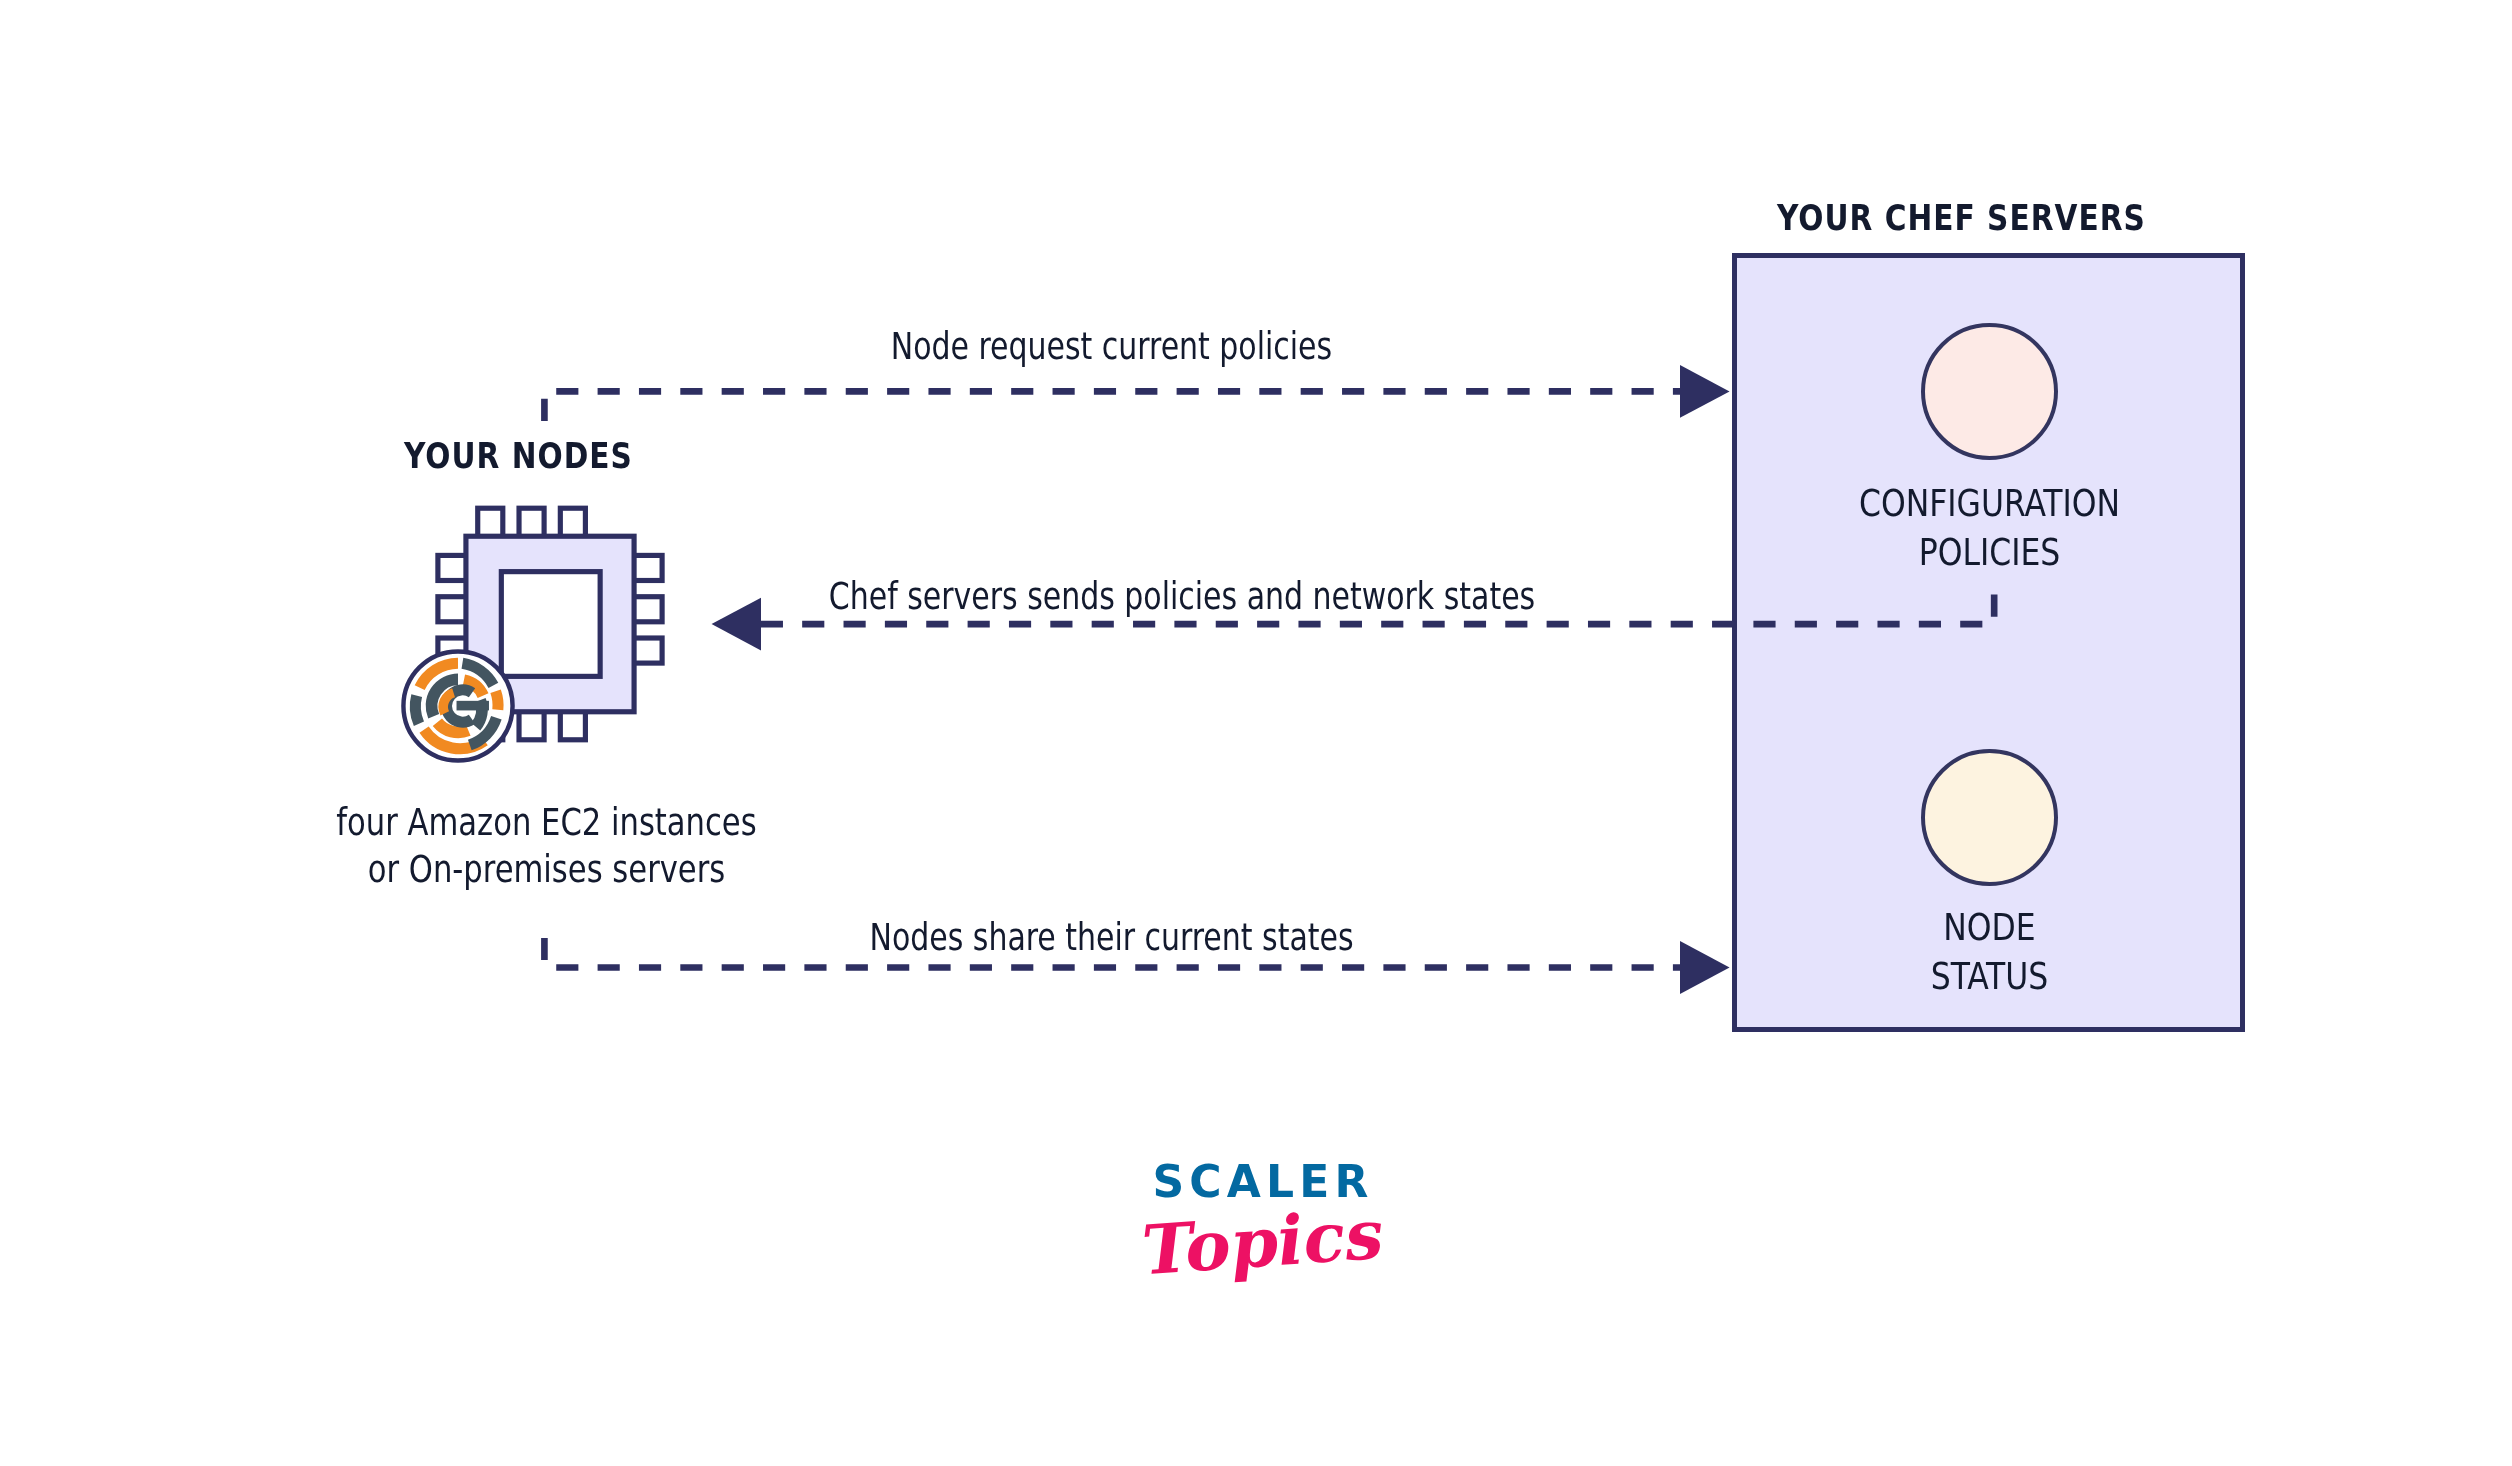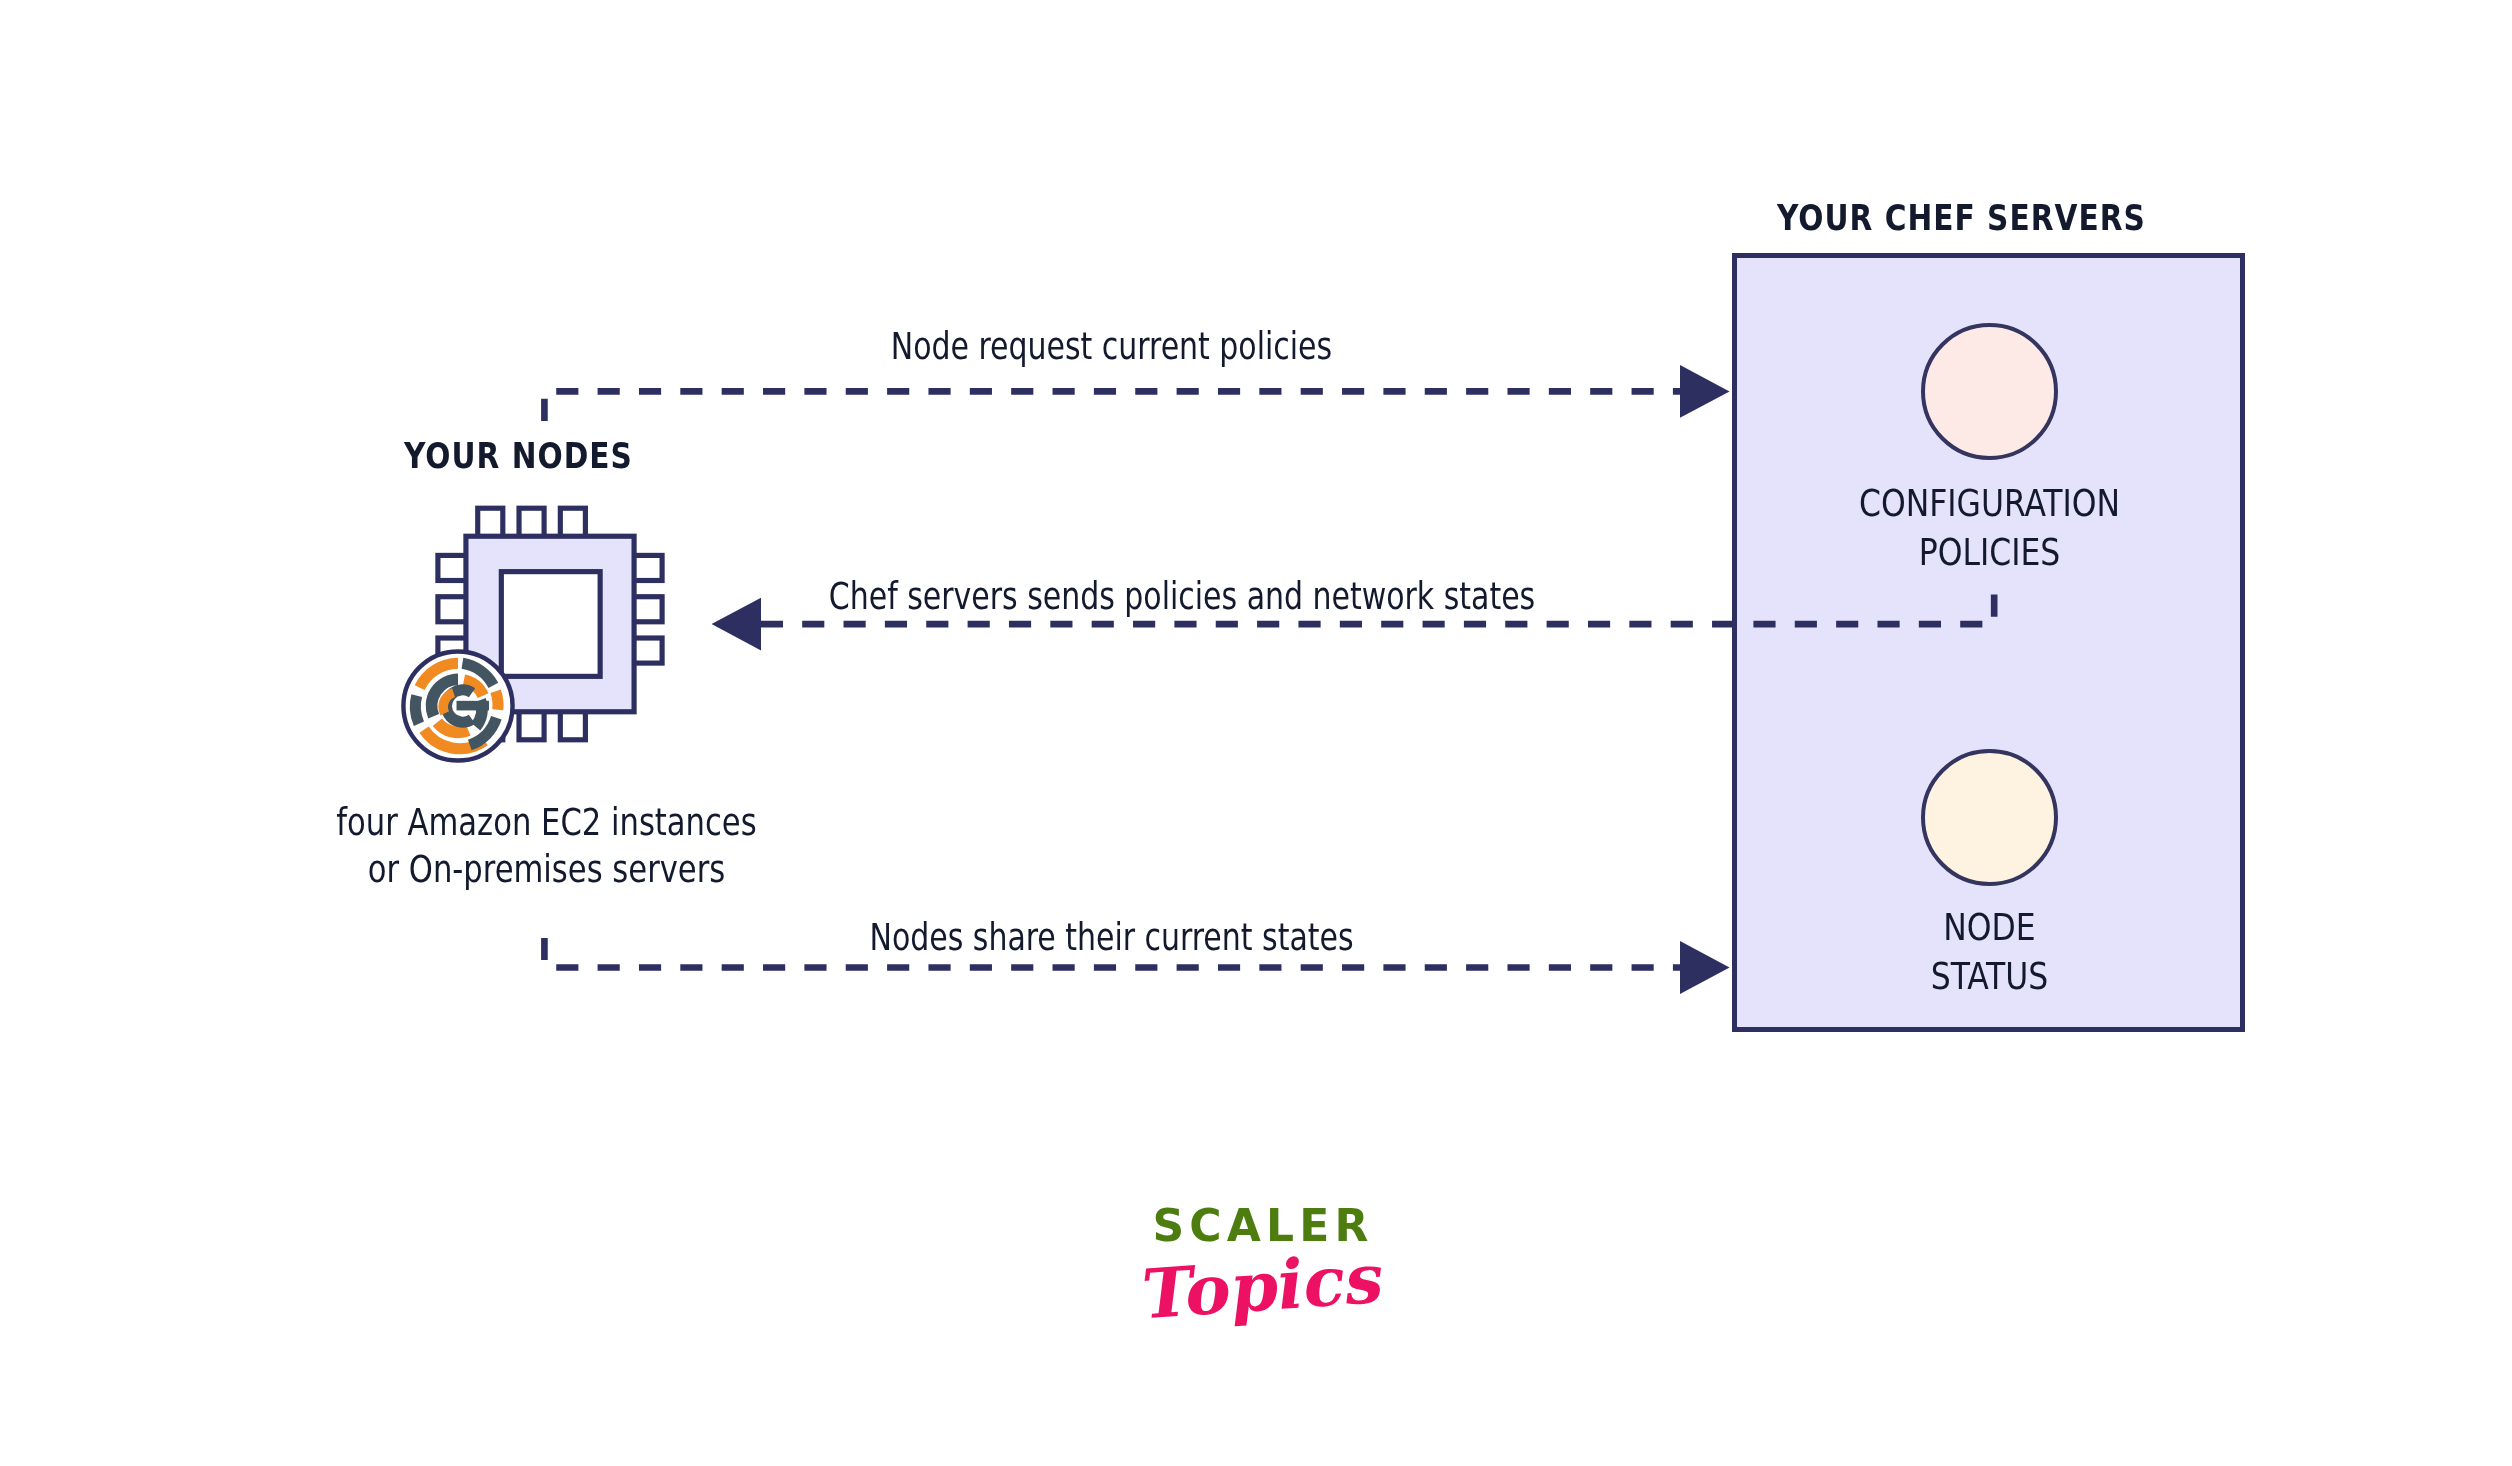--- a/index.html
+++ b/index.html
@@ -130,27 +130,26 @@
   #arrow-label-share{   left:705px; top:916px; width:813px;}
 
   
   #scaler-logo{
     position:absolute;
     left:1108px; top:1160px;
     width:310px; height:177px;
     text-align:center;
   }
   #scaler-wordmark{
-    color:#4d7c0f;
+    color:#0369a1;
     font-size:44px;
     font-weight:700;
     letter-spacing:5.2px;
     font-family:"DejaVu Sans","Liberation Sans", sans-serif;
     line-height:1;
-    margin-top:44px;
   }
   #topics-wordmark{
     color:#ed1164;
     font-size:68px;
     font-family:"DejaVu Serif","Liberation Serif", serif;
     font-style:italic;
     font-weight:700;
     line-height:1;
     margin-top:4.4px;
     transform:rotate(-4deg);

